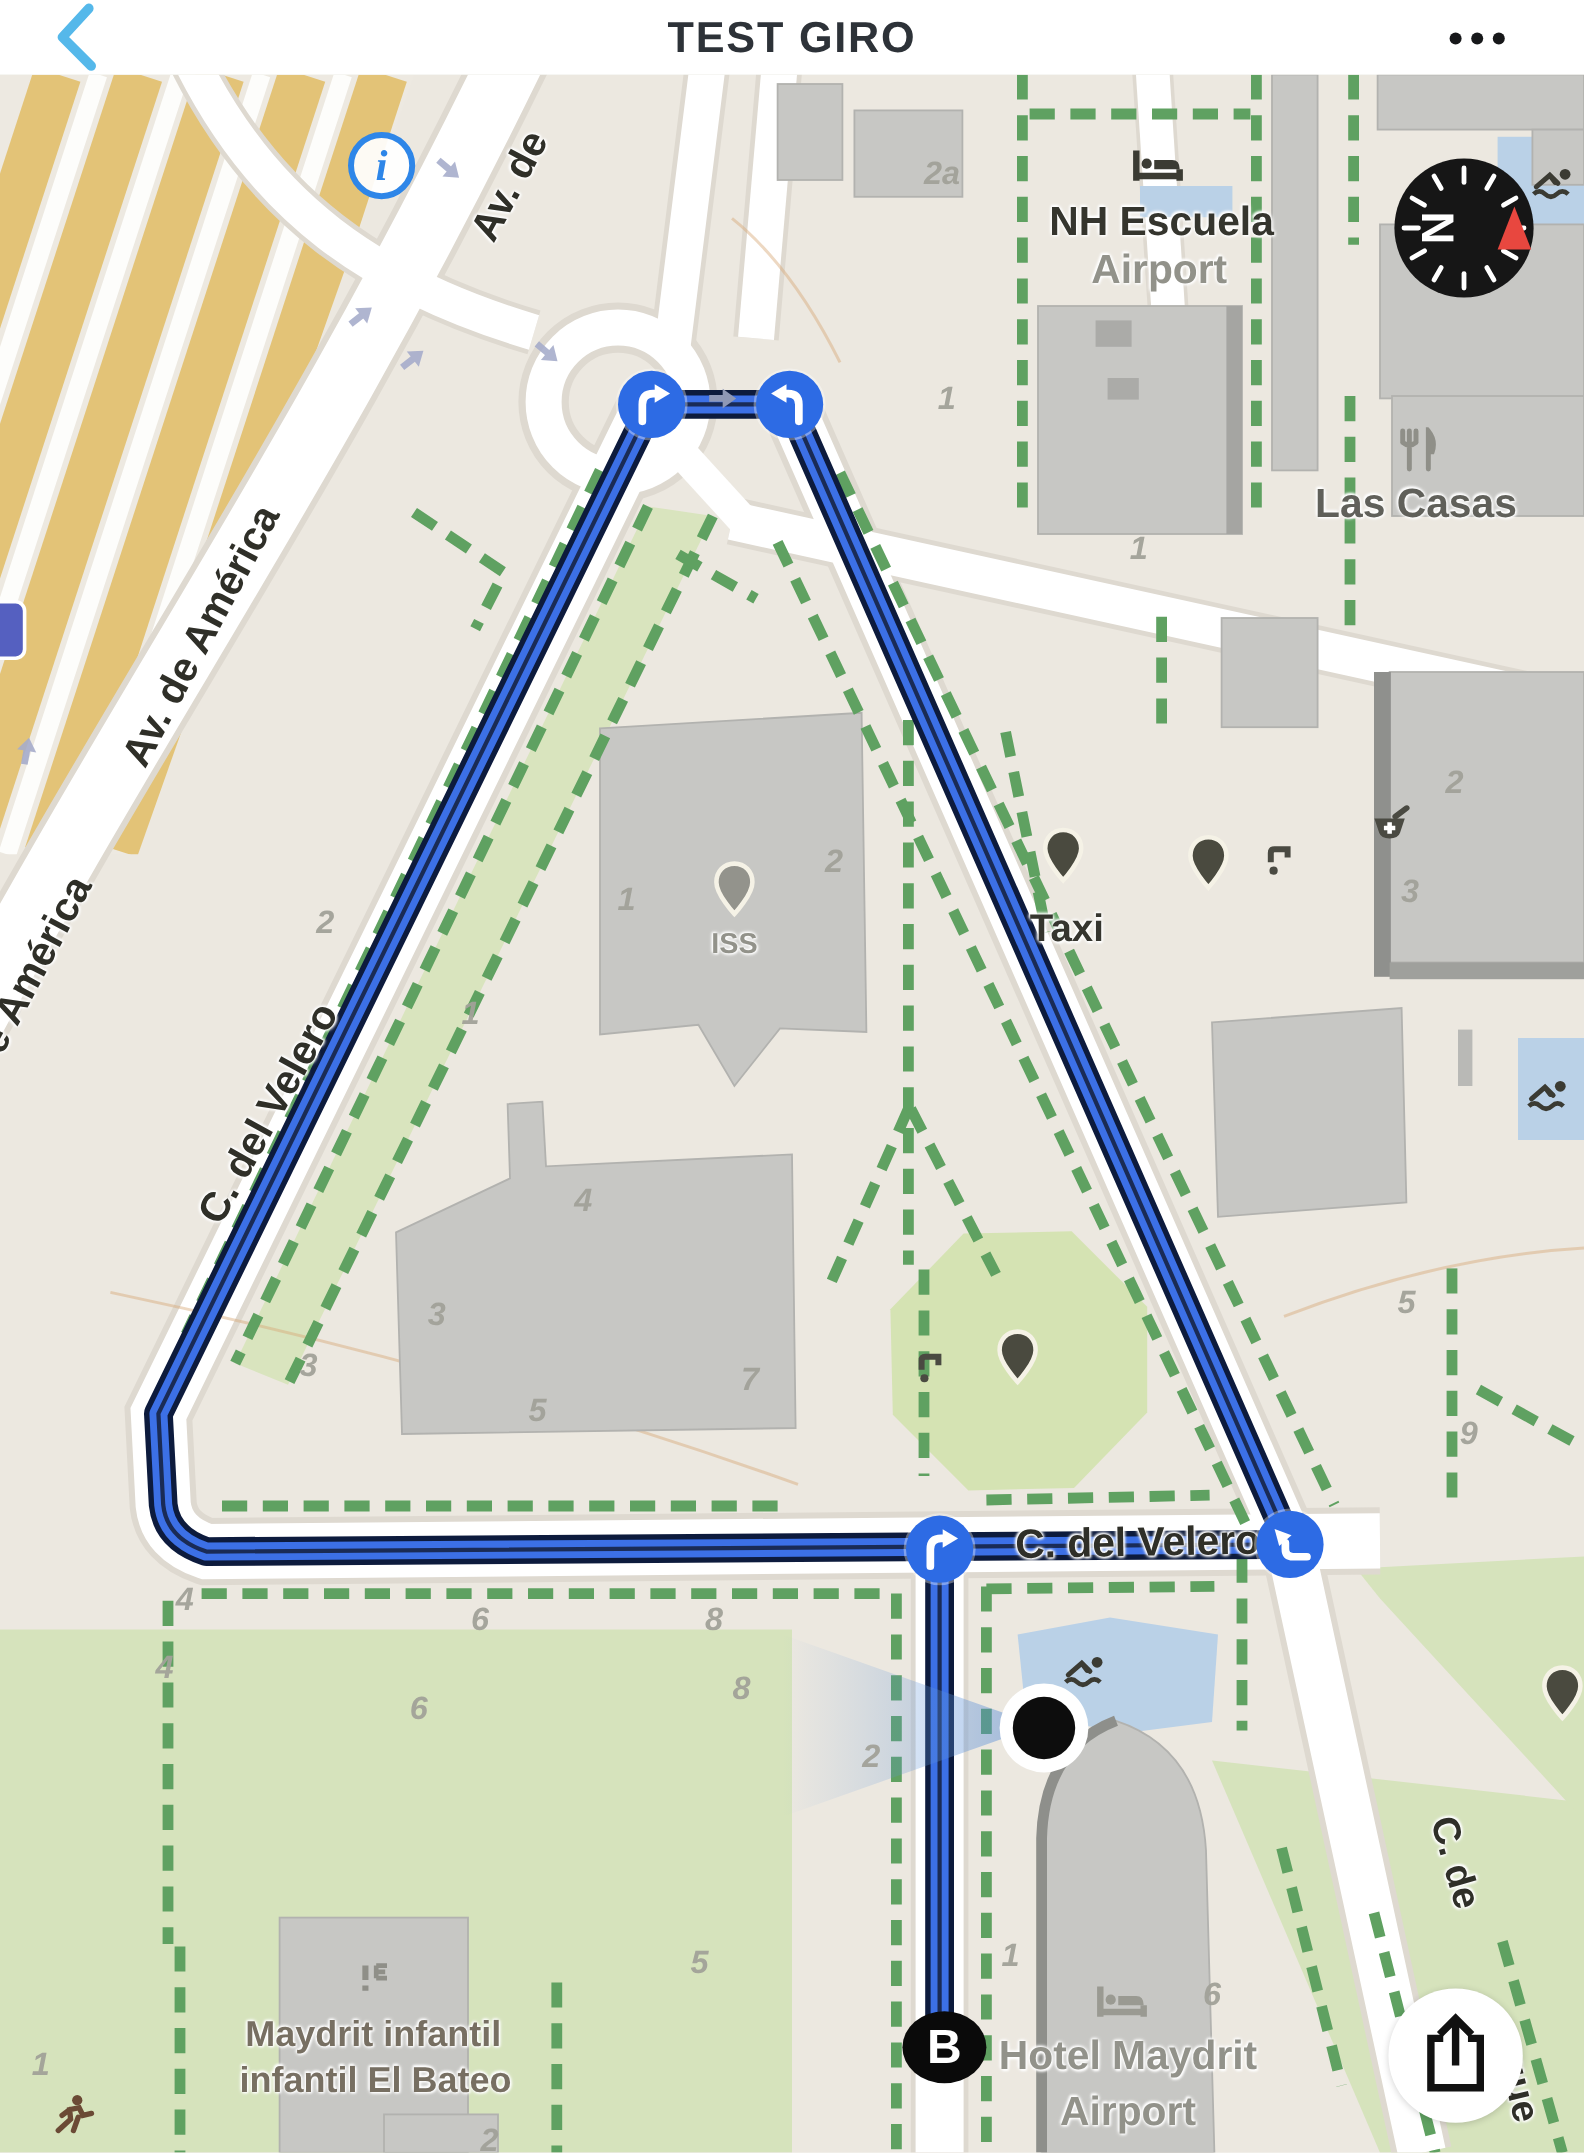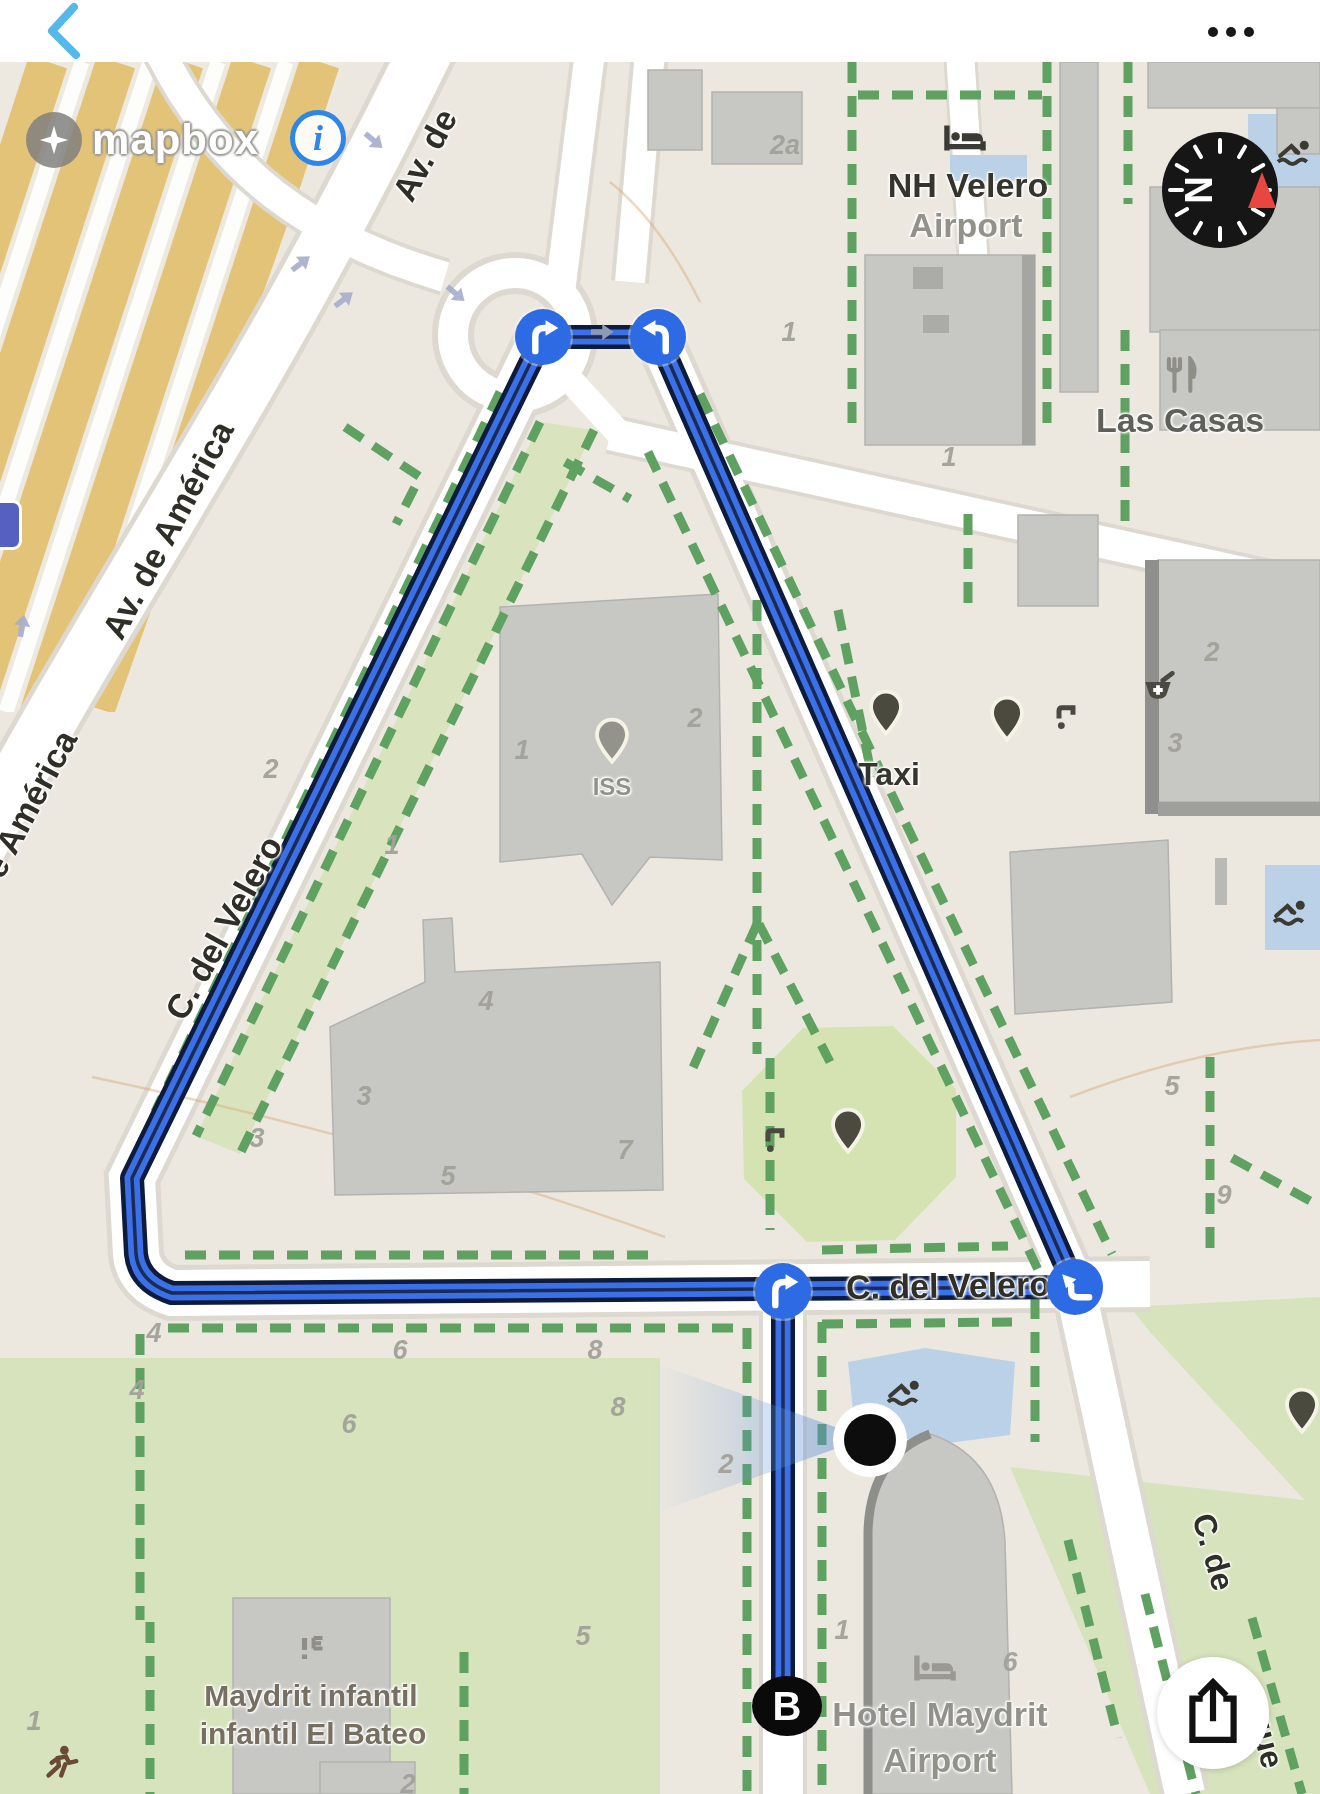--- a/index.html
+++ b/index.html
@@ -50,20 +50,21 @@
 <body>
 
 <div id="header">
   <div id="back-btn">
     <span>
       <svg width="48" height="58" viewBox="0 0 48 58">
           <polyline points="34,5 12,29 36,53" fill="none" stroke="#55B8EA" stroke-width="8" stroke-linecap="round" stroke-linejoin="round"></polyline>
         </svg>
     </span>
   </div>
+  <div id="page-title">TEST GIRO</div>
   <div id="menu-btn">
     <i></i>
       <i></i>
       <i></i>
   </div>
 </div>
 
 <div id="map">
 
 <svg id="basemap" width="1320" height="1732" viewBox="0 0 1320 1732">
@@ -232,41 +233,33 @@
         <line x1="31.091034656191326" y1="45.000000000000014" x2="20.69872981077806" y2="39.000000000000014"></line>
         <line x1="44.999999999999986" y1="31.09103465619134" x2="38.99999999999998" y2="20.698729810778083"></line>
         <line x1="63.99999999999999" y1="26" x2="63.99999999999999" y2="14"></line>
         <line x1="83" y1="31.091034656191333" x2="89" y2="20.69872981077807"></line>
         <line x1="96.90896534380866" y1="44.999999999999986" x2="107.30127018922192" y2="38.99999999999998"></line>
       </g>
   <text x="42" y="77" text-anchor="middle" transform="rotate(90 42 64)" fill="#FFFFFF" font-size="38" font-weight="bold" font-family="Liberation Sans, sans-serif">N</text>
   <polygon points="92,82 120,82 106,46" fill="#E8473F"></polygon>
 </svg>
 
-<div id="mapbox-logo">
-  <span class="disc">
-    <svg width="34" height="34" viewBox="0 0 24 24">
-          <path d="M12 2 L14.3 9.7 L22 12 L14.3 14.3 L12 22 L9.7 14.3 L2 12 L9.7 9.7 Z" fill="#fff"></path>
-        </svg>
-  </span>
-  <span class="word">mapbox</span>
-</div>
 <div id="info-btn">i</div>
 
 <div id="road-shield"></div>
 
 <div id="overlay">
       <div class="slabel" style="left: 425px; top: 93px; font-size: 34px; transform: translate(-50%, -50%) rotate(-62deg);">Av. de</div>
       <div class="slabel" style="left: 168px; top: 468px; font-size: 34px; transform: translate(-50%, -50%) rotate(-62deg);">Av. de América</div>
       <div class="slabel" style="left: 30px; top: 742px; font-size: 34px; transform: translate(-50%, -50%) rotate(-62deg);">e América</div>
       <div class="slabel" style="left: 224px; top: 866px; font-size: 34px; transform: translate(-50%, -50%) rotate(-61deg);">C. del Velero</div>
       <div class="slabel" style="left: 948px; top: 1224px; font-size: 34px; transform: translate(-50%, -50%) rotate(-1deg);">C. del Velero</div>
       <div class="slabel" style="left: 1213px; top: 1490px; font-size: 32px; transform: translate(-50%, -50%) rotate(74deg);">C. de</div>
       <div class="slabel" style="left: 1266px; top: 1678px; font-size: 32px; transform: translate(-50%, -50%) rotate(76deg);">que</div>
-      <div class="plabel dark" style="left: 968px; top: 123px; font-size: 34px;">NH Velero</div>
+      <div class="plabel dark" style="left: 968px; top: 123px; font-size: 34px;">NH Escuela</div>
       <div class="plabel gray" style="left: 966px; top: 163px; font-size: 34px;">Airport</div>
       <div class="plabel mid" style="left: 1180px; top: 358px; font-size: 34px; text-align: center;">Las Casas</div>
       <div class="plabel gray" style="left: 612px; top: 725px; font-size: 24px;">ISS</div>
       <div class="plabel dark" style="left: 889px; top: 712px; font-size: 32px;">Taxi</div>
       <div class="plabel gray" style="left: 940px; top: 1652px; font-size: 34px;">Hotel Maydrit</div>
       <div class="plabel gray" style="left: 940px; top: 1698px; font-size: 34px;">Airport</div>
       <div class="plabel brown" style="left: 311px; top: 1634px; font-size: 30px;">Maydrit infantil</div>
       <div class="plabel brown" style="left: 313px; top: 1672px; font-size: 30px;">infantil El Bateo</div>
       <div class="lotnum" style="left: 785px; top: 83px;">2a</div>
       <div class="lotnum" style="left: 789px; top: 270px;">1</div>

